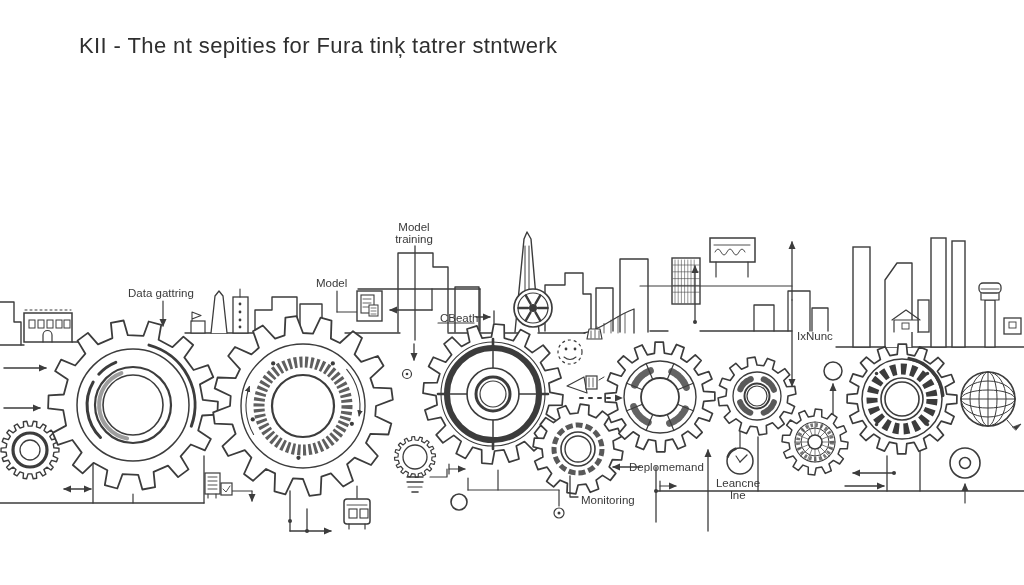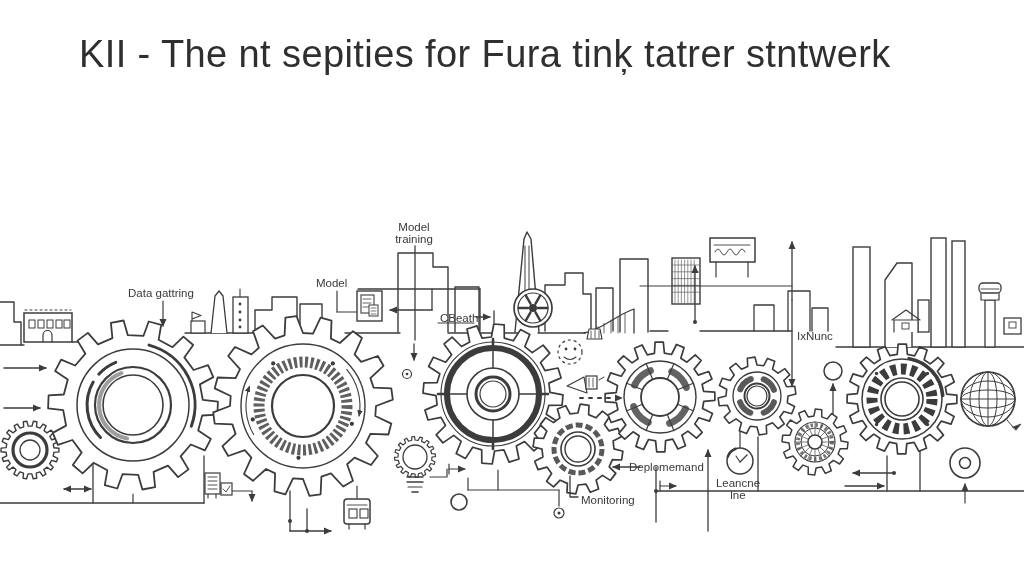--- a/index.html
+++ b/index.html
@@ -1,18 +1,18 @@
 <!DOCTYPE html>
 <html><head>
 <meta charset="utf-8">
 <style>
   html,body{margin:0;padding:0;}
   body{width:1024px;height:585px;background:#ffffff;position:relative;overflow:hidden;
        font-family:"Liberation Sans",sans-serif;}
-  .title{position:absolute;left:79px;top:33px;font-size:38px;letter-spacing:.4px;
+  .title{position:absolute;left:79px;top:33px;font-size:22px;letter-spacing:.4px;
          color:#2f2f2f;white-space:nowrap;}
   svg{position:absolute;left:0;top:0;}
   text.lbl{font-family:"Liberation Sans",sans-serif;font-size:11.5px;fill:#3a3a3a;}
   text.mid{text-anchor:middle;}
 </style>
 </head>
 <body>
 
 <div class="title">KII - The nt sepities for Fura tinķ tatrer stntwerk</div>
 

